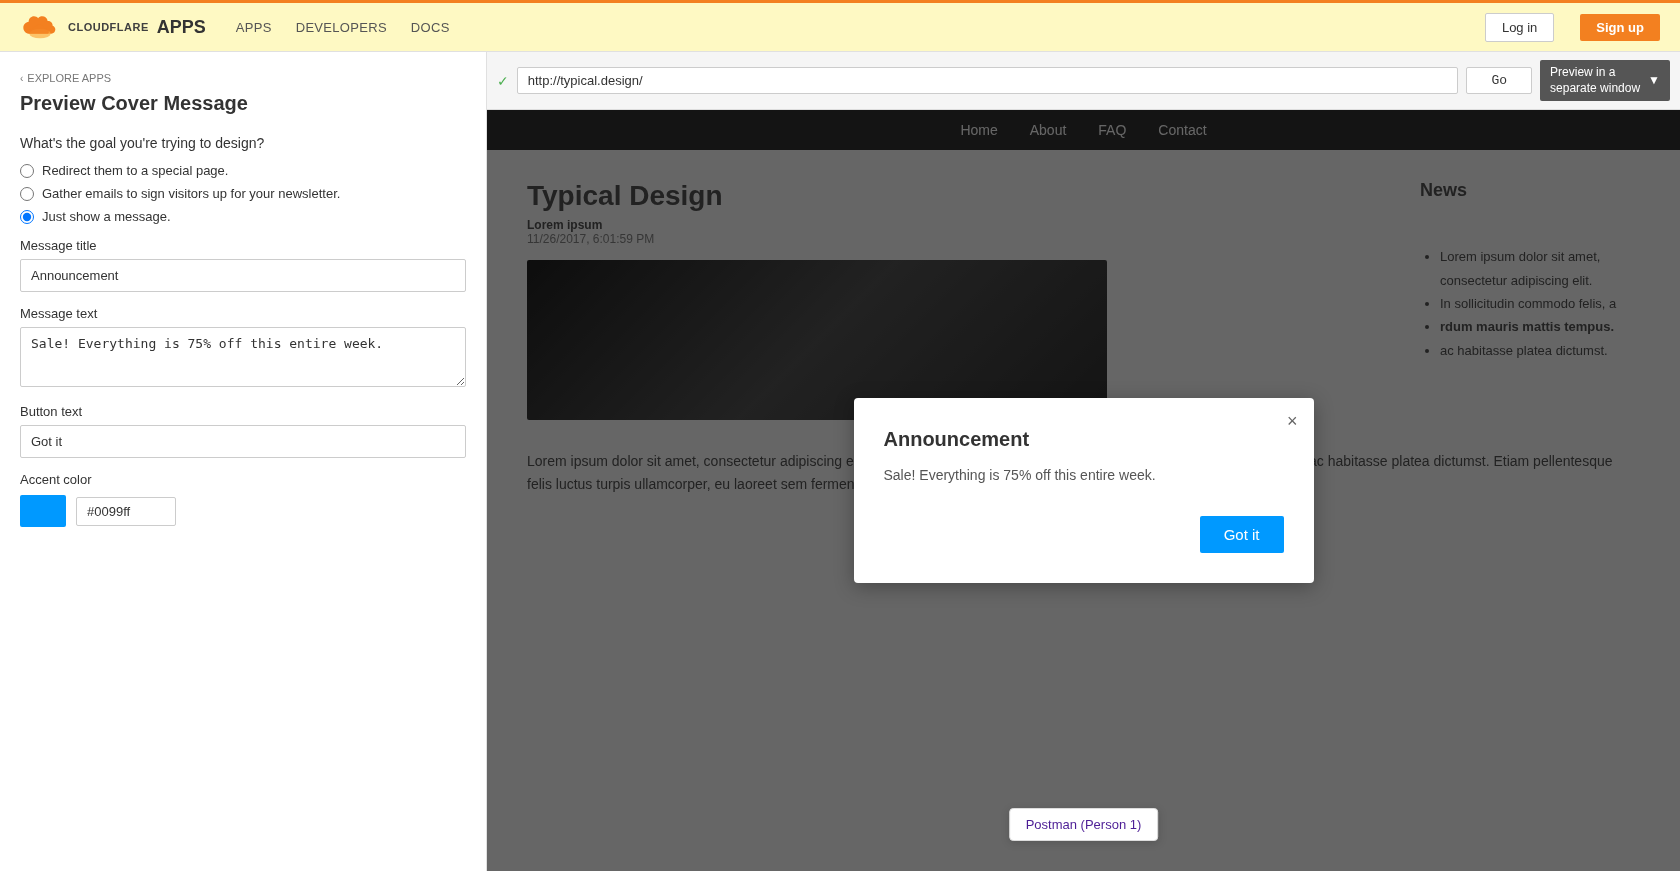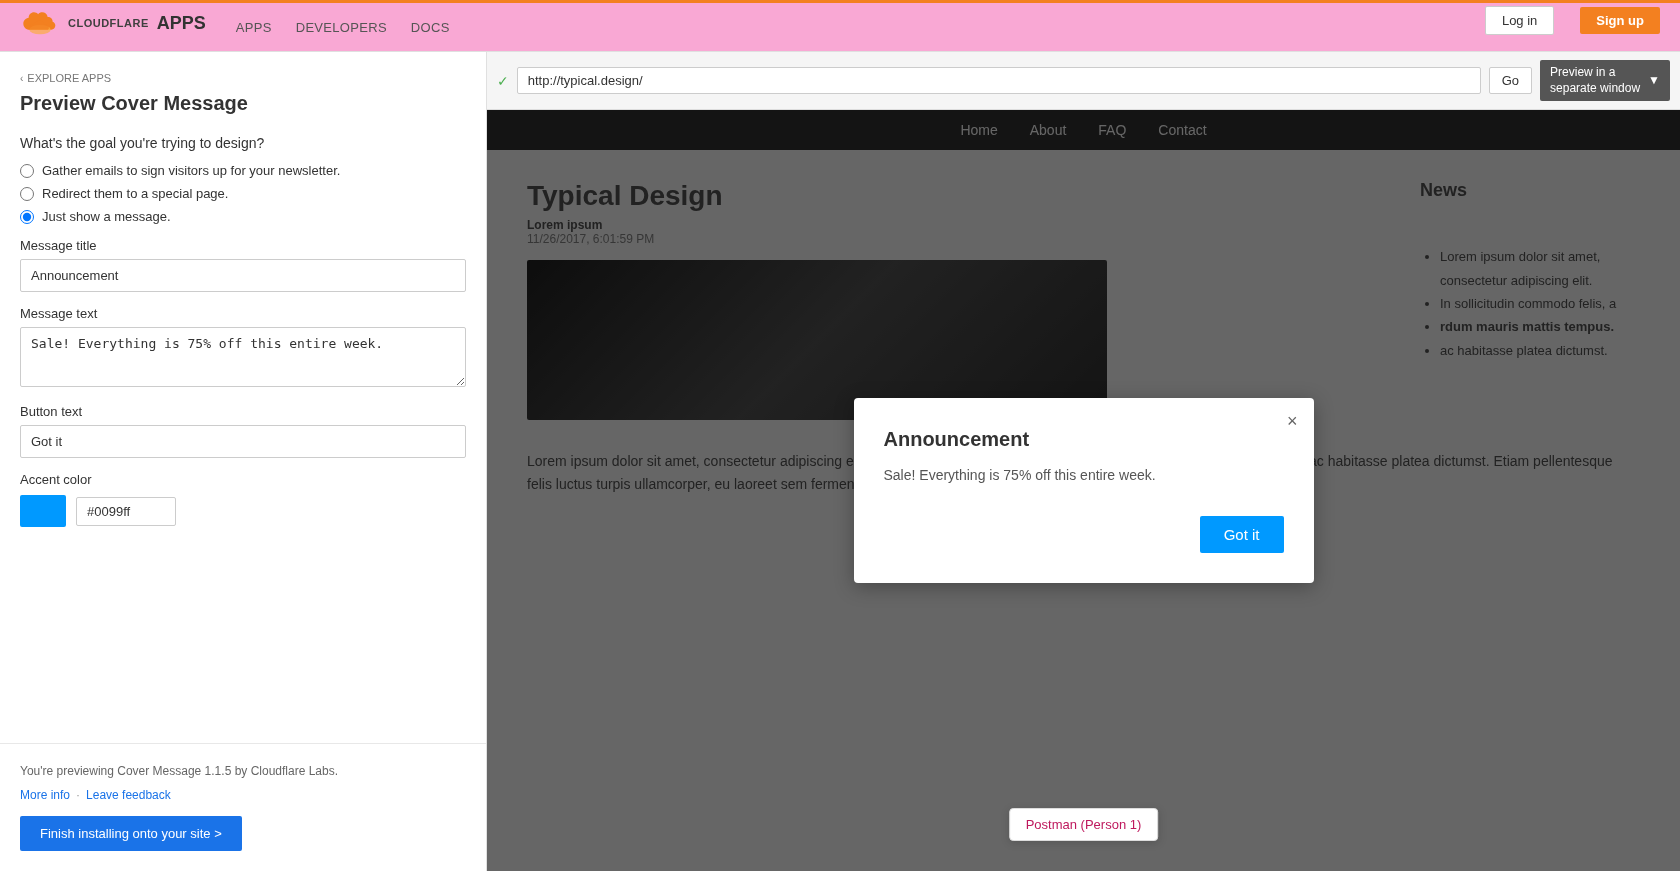--- a/index.html
+++ b/index.html
@@ -1,25 +1,25 @@
 <!DOCTYPE html>
 <html><head>
   <meta charset="utf-8">
   <style>
     * { box-sizing: border-box; margin: 0; padding: 0; }
     body { font-family: -apple-system, BlinkMacSystemFont, 'Segoe UI', Arial, sans-serif; font-size: 14px; color: #333; overflow: hidden; }
 
     
     #top-nav {
       height: 52px;
-      background: #f9a8d4;
+      background: #fef9c3;
       border-top: 3px solid #f38020;
       display: flex;
-      align-items: flex-end;
-      padding: 16px 20px;
+      align-items: center;
+      padding: 4px 20px;
       border-bottom: 1px solid #e0e0e0;
       position: relative;
       z-index: 100;
     }
     #top-nav .logo-area {
       display: flex;
       align-items: center;
       margin-right: 30px;
     }
     .cloudflare-logo {
@@ -254,27 +254,28 @@
       flex: 1;
       padding: 5px 10px;
       border: 1px solid #ccc;
       border-radius: 2px;
       font-size: 13px;
       color: #333;
       background: #fff;
       outline: none;
     }
     .go-btn {
-      padding: 5px 12px;
+      padding: 5px 24px;
       background: #fff;
       border: 1px solid #ccc;
       border-radius: 2px;
       font-size: 13px;
       cursor: pointer;
       color: #333;
+      font-family: Liberation Mono, monospace;
     }
     .preview-window-btn {
       background: #555;
       color: #fff;
       border: none;
       padding: 5px 10px;
       font-size: 12px;
       cursor: pointer;
       display: flex;
       align-items: center;
@@ -426,21 +427,21 @@
     .tooltip {
       position: absolute;
       bottom: 30px;
       left: 50%;
       transform: translateX(-50%);
       background: #fff;
       border: 1px solid #ddd;
       border-radius: 4px;
       padding: 8px 16px;
       font-size: 13px;
-      color: #be185d;
+      color: #4c1d95;
       white-space: nowrap;
       box-shadow: 0 2px 8px rgba(0,0,0,0.15);
     }
   </style>
 </head>
 <body>
 
 <nav id="top-nav">
   <div class="logo-area">
     <div class="cloudflare-logo">
@@ -474,25 +475,25 @@
       </div>
       <h2 class="preview-title">
         <span>Preview </span>
         <span class="app-name"> </span><span>Cover Message</span>
       </h2>
 
       <p class="goal-question">What's the goal you're trying to design?</p>
 
       <label class="radio-option">
         <input type="radio" name="goal" style="">
-        <span>Gather emails to sign visitors up for your newsletter.</span>
+        <span>Redirect them to a special page.</span>
       </label>
       <label class="radio-option">
         <input type="radio" name="goal" style="">
-        <span>Redirect them to a special page.</span>
+        <span>Gather emails to sign visitors up for your newsletter.</span>
       </label>
       <label class="radio-option">
         <input type="radio" name="goal" checked="" style="">
         <span>Just show a message.</span>
       </label>
 
       <div class="field-label">Message title</div>
       <input class="text-input" type="text" value="Announcement" style="">
 
       <div class="field-label">Message text</div>
@@ -501,29 +502,20 @@
       <div class="field-label">Button text</div>
       <input class="text-input" type="text" value="Got it" style="">
 
       <div class="field-label">Accent color</div>
       <div class="accent-row">
         <div class="color-swatch" style="background:#0099ff;"></div>
         <input class="color-hex text-input" type="text" value="#0099ff" style="">
       </div>
     </div>
 
-    <div class="left-bottom">
-      <p class="preview-note">You're previewing Cover Message 1.1.5 by Cloudflare Labs.</p>
-      <div class="bottom-links">
-        <a class="bottom-link">More info</a>
-        <span class="dot-sep">·</span>
-        <a class="bottom-link">Leave feedback</a>
-      </div>
-      <button class="finish-btn">Finish installing onto your site &gt;</button>
-    </div>
   </div>
 
   <div id="right-panel">
 
     <div id="browser-bar">
       <span class="url-check">✓</span>
       <input class="url-input" type="text" value="http://typical.design/" style="">
       <button class="go-btn">Go</button>
       <button class="preview-window-btn">
         <span style="text-align:left;line-height:1.3;">Preview in a<br>separate window</span>

